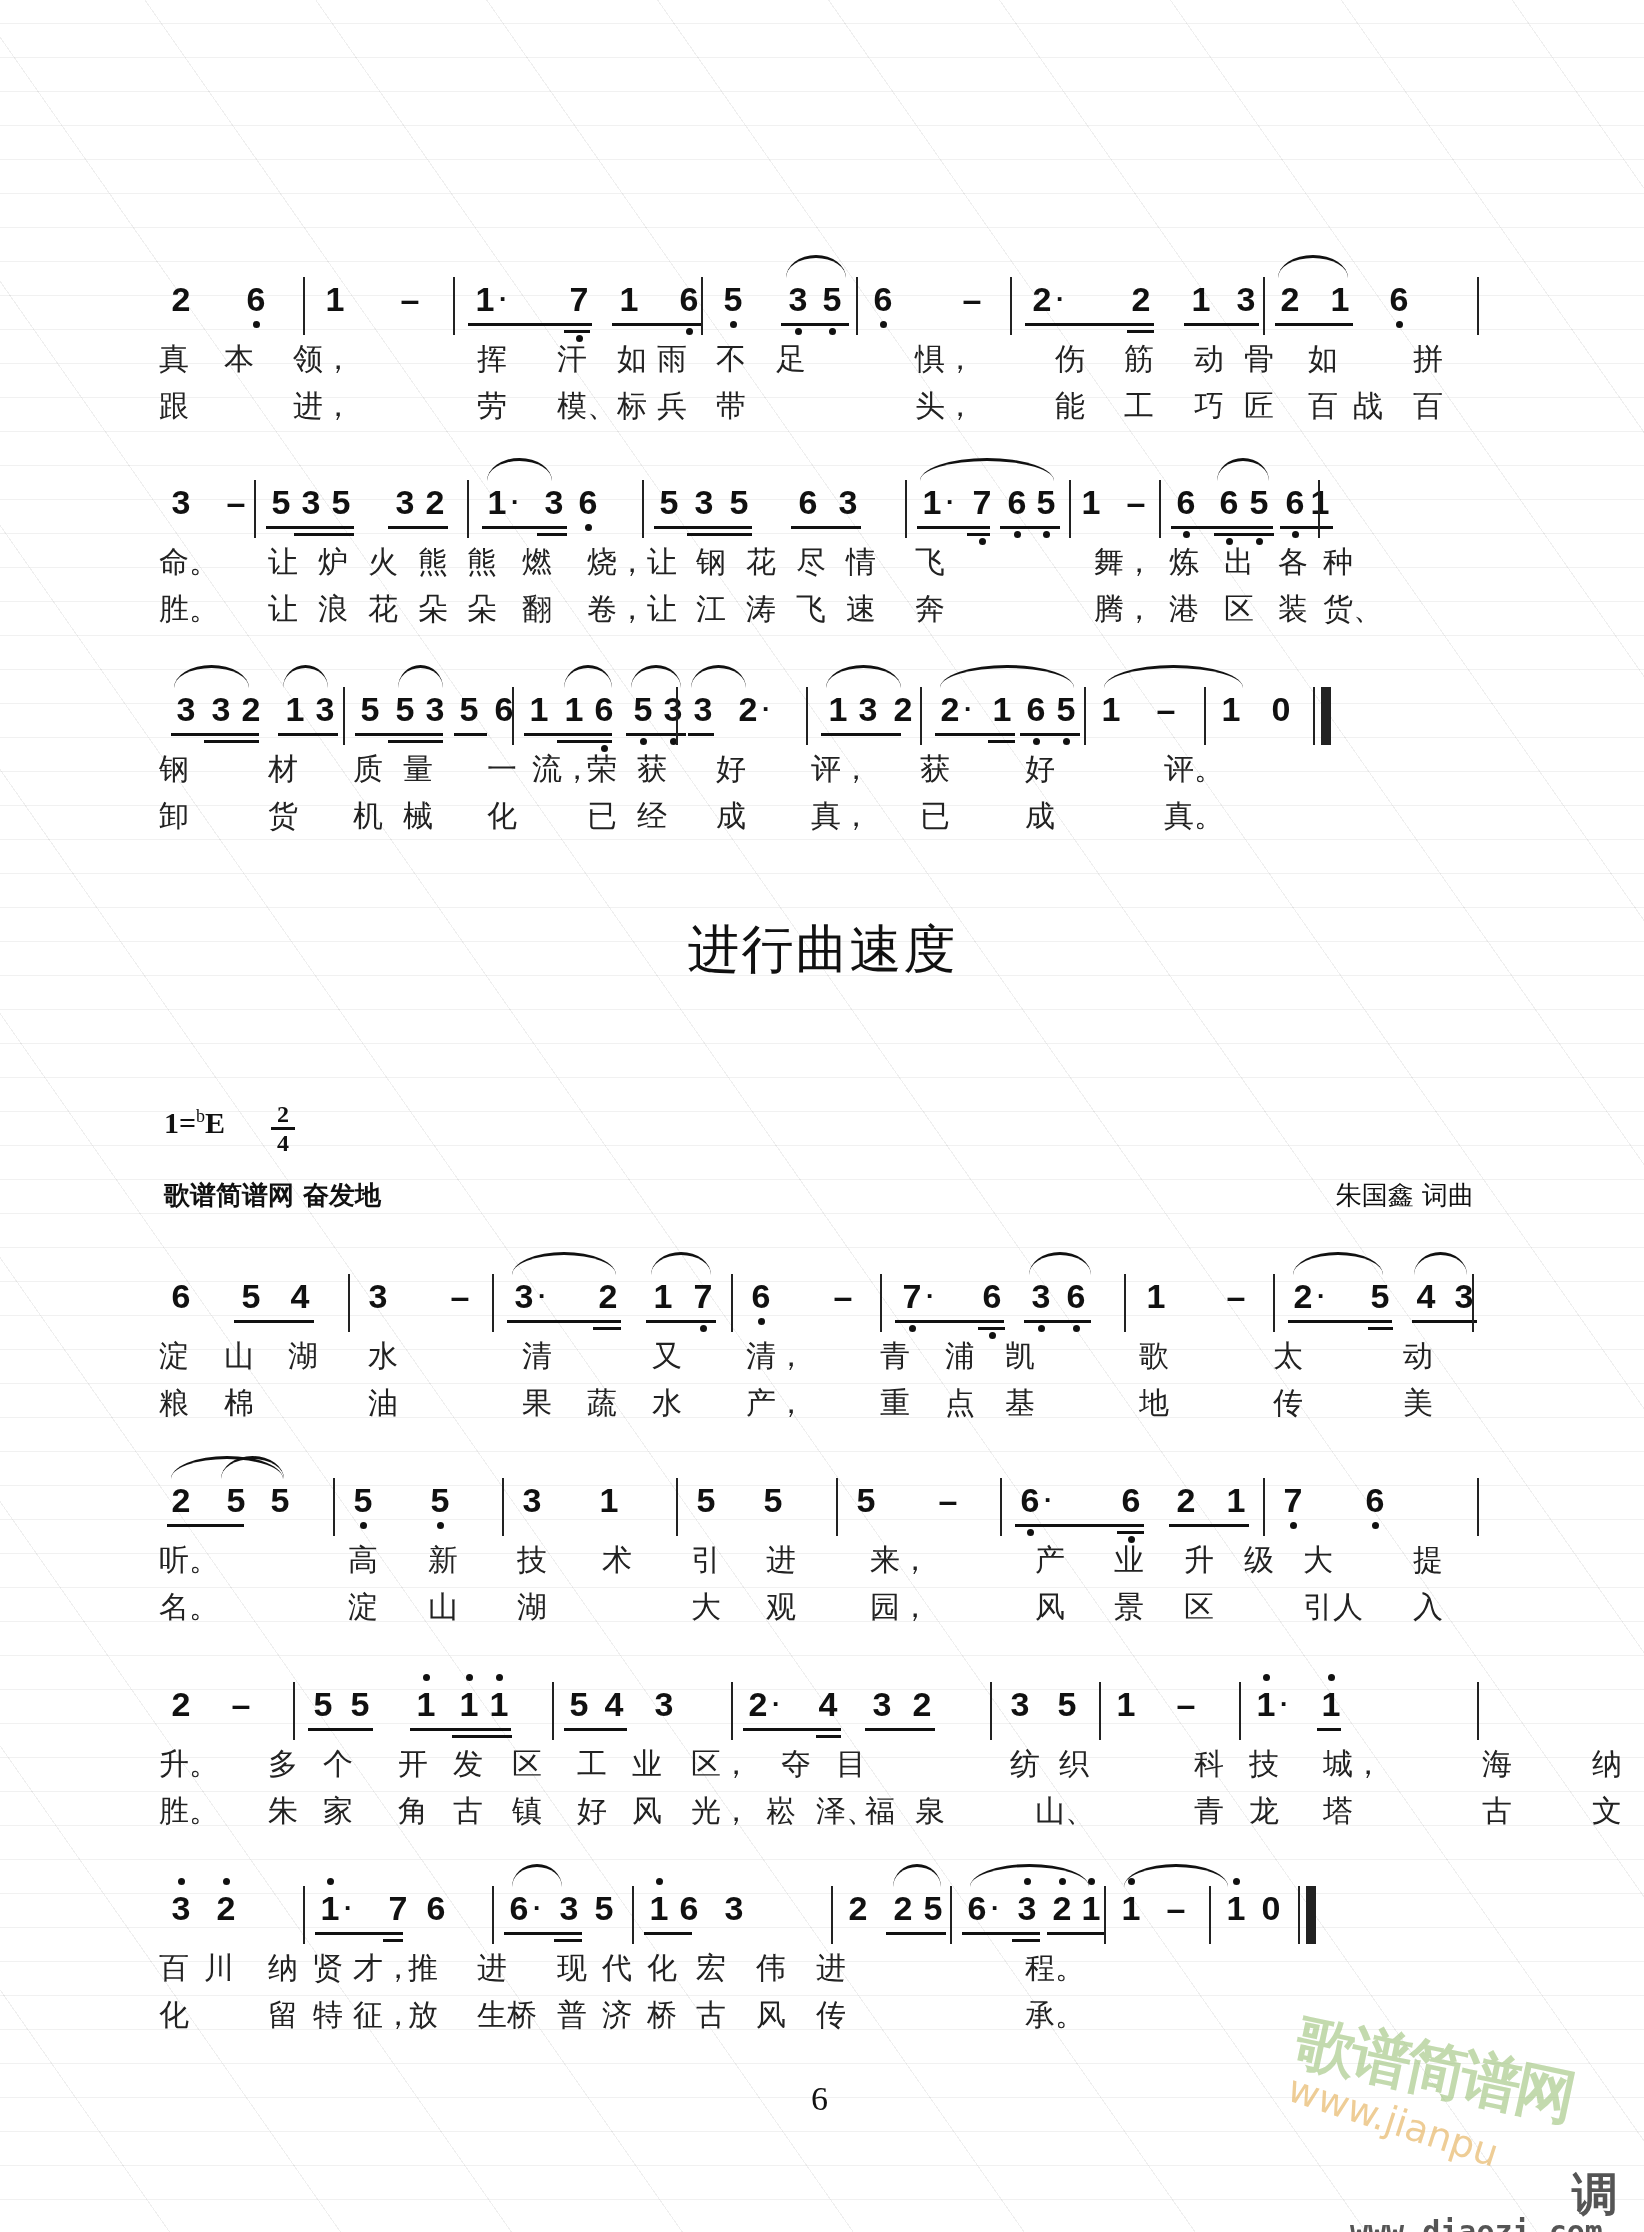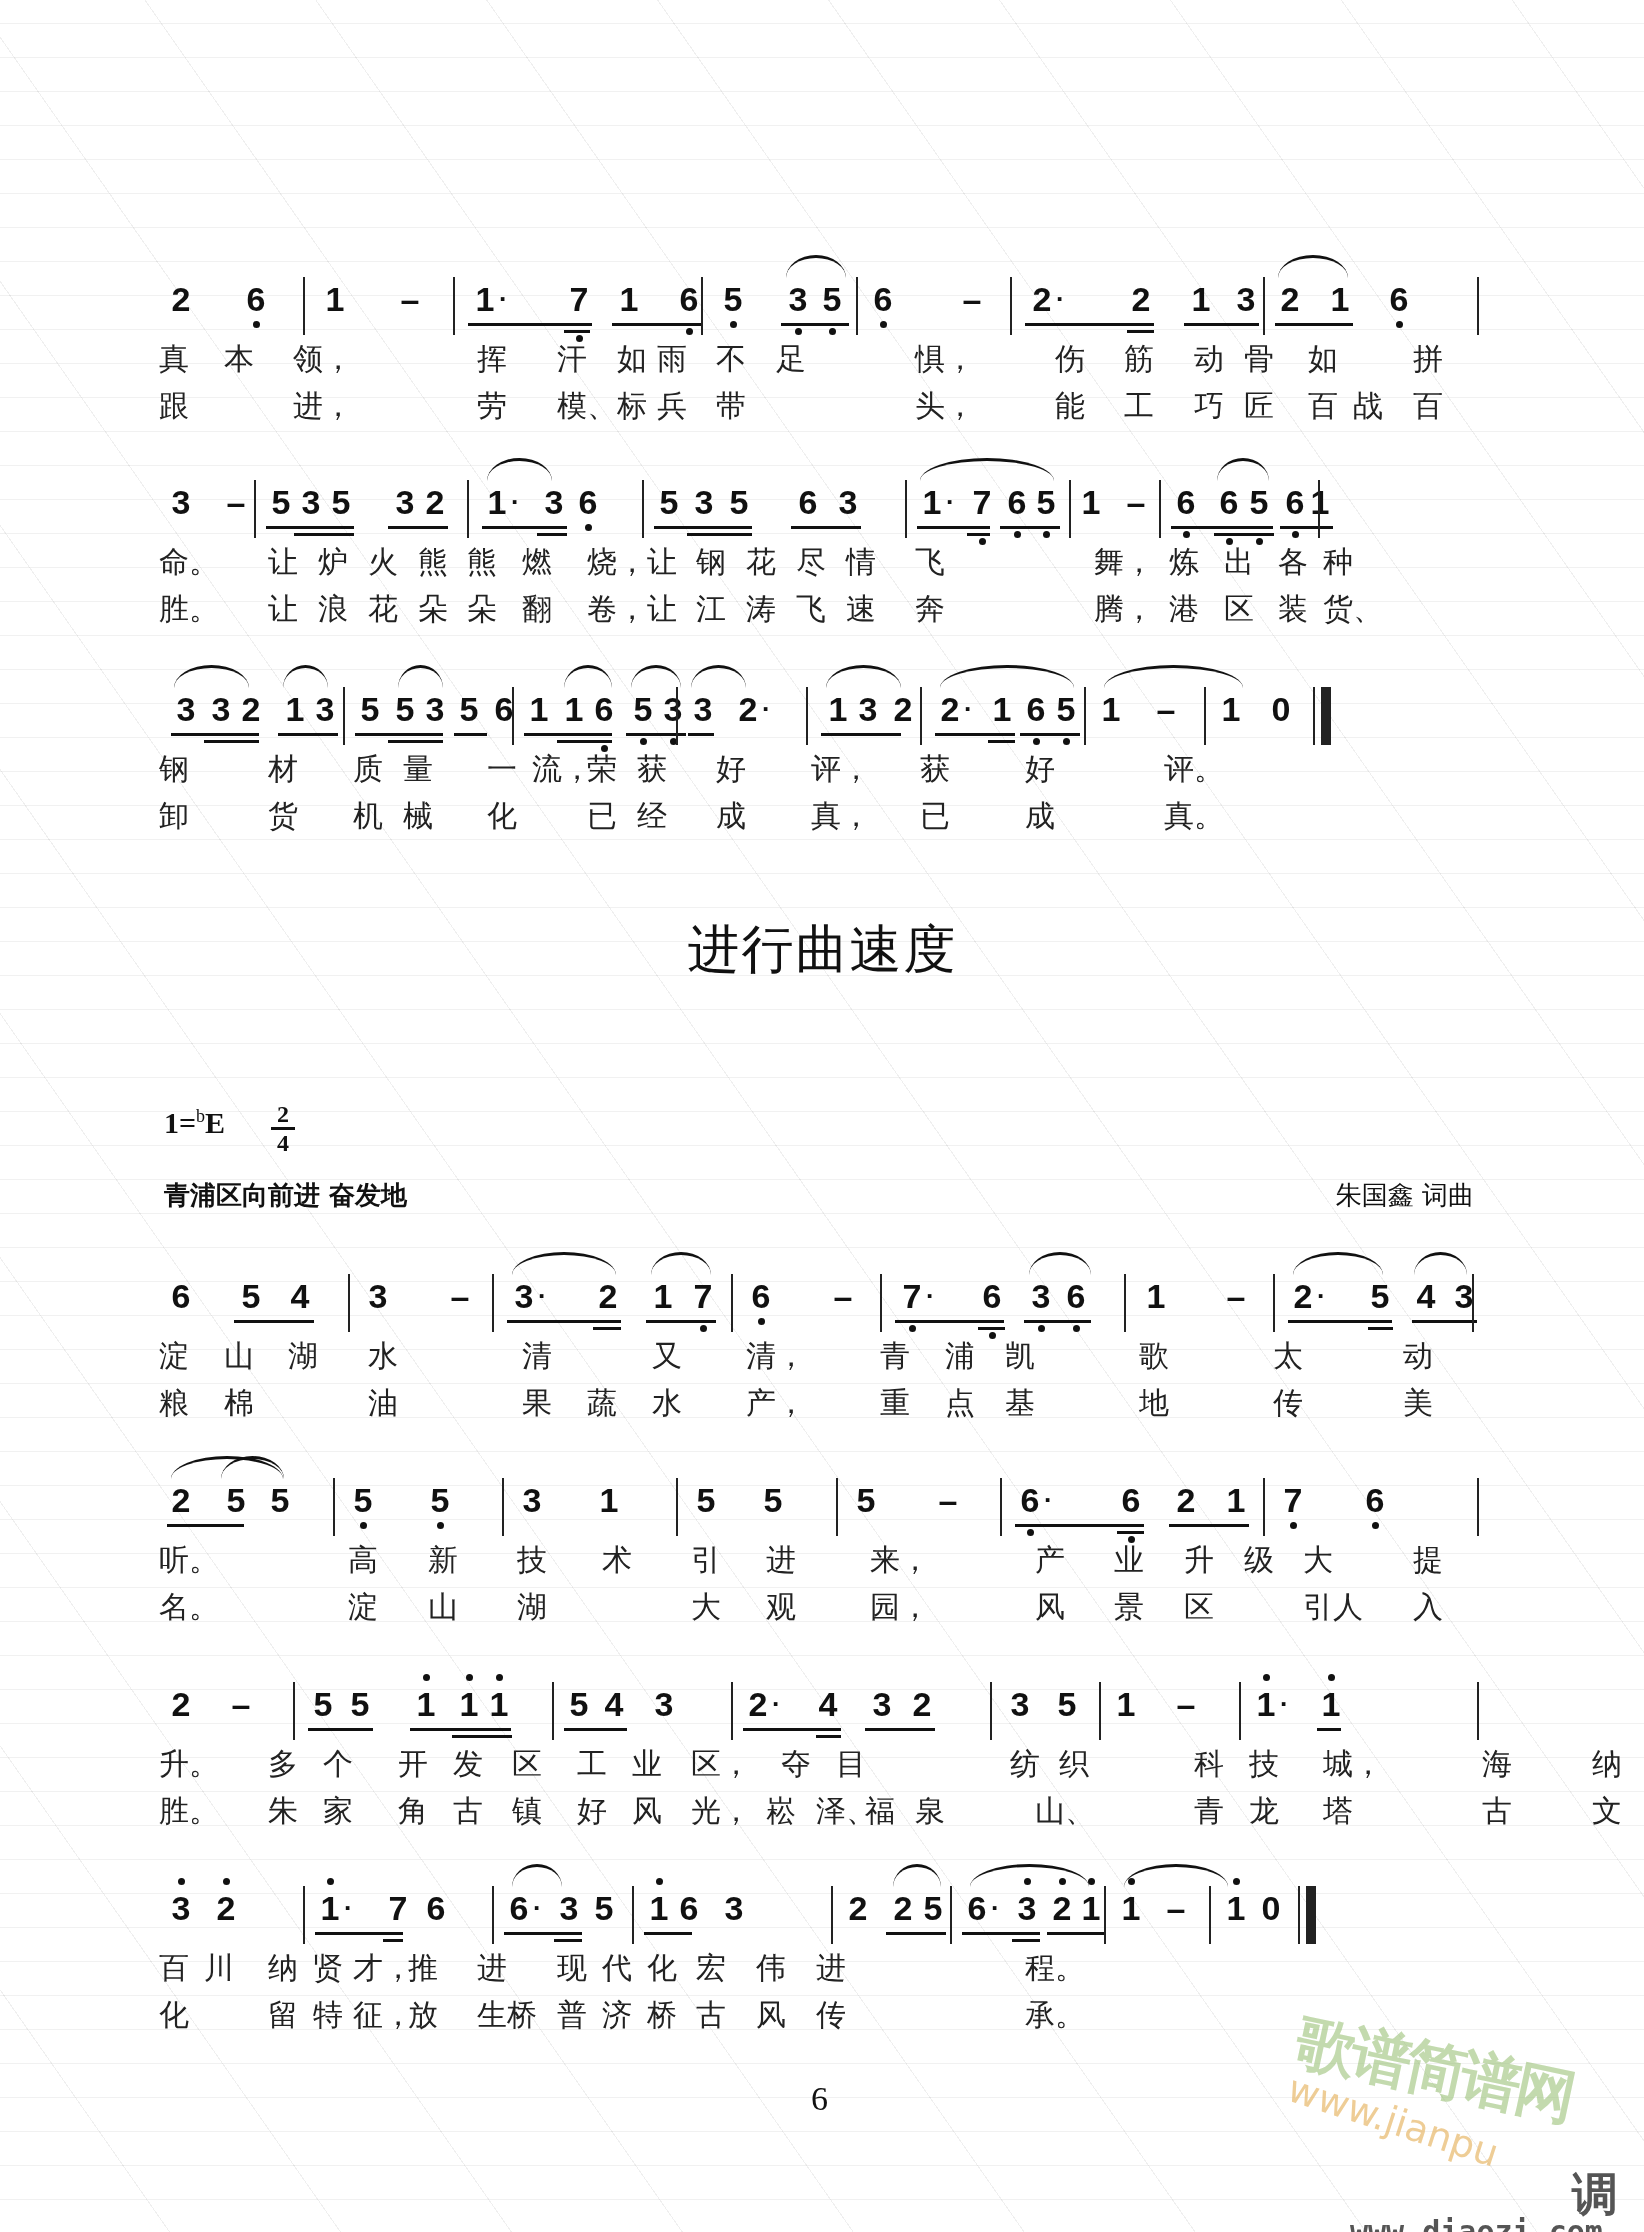--- a/index.html
+++ b/index.html
@@ -355,21 +355,21 @@
   </div>
 
 <div class="title">进行曲速度</div>
 
 <div class="key"><span>1=</span><sup>b</sup><span>E</span></div>
 <div class="timesig">
     <div>2</div>
     <div class="bar"></div>
     <div>4</div>
   </div>
-<div class="tempo">青浦区向前进  奋发地</div>
+<div class="tempo">歌谱简谱网  奋发地</div>
 <div class="author">朱国鑫 词曲</div>
 
 <div id="song2">
     <div class="system" style="top: 1266px; height: 169px;">
       <div class="staff">
         <div class="measure" style="left: 0px; width: 189px;">
           <div class="note" style="left: 10px;"><span>6</span></div>
           <div class="note" style="left: 80px;"><span>5</span></div>
           <div class="note" style="left: 129px;"><span>4</span></div>
           <div class="ul" style="left: 75px; width: 80px; top: 54px;"></div>

